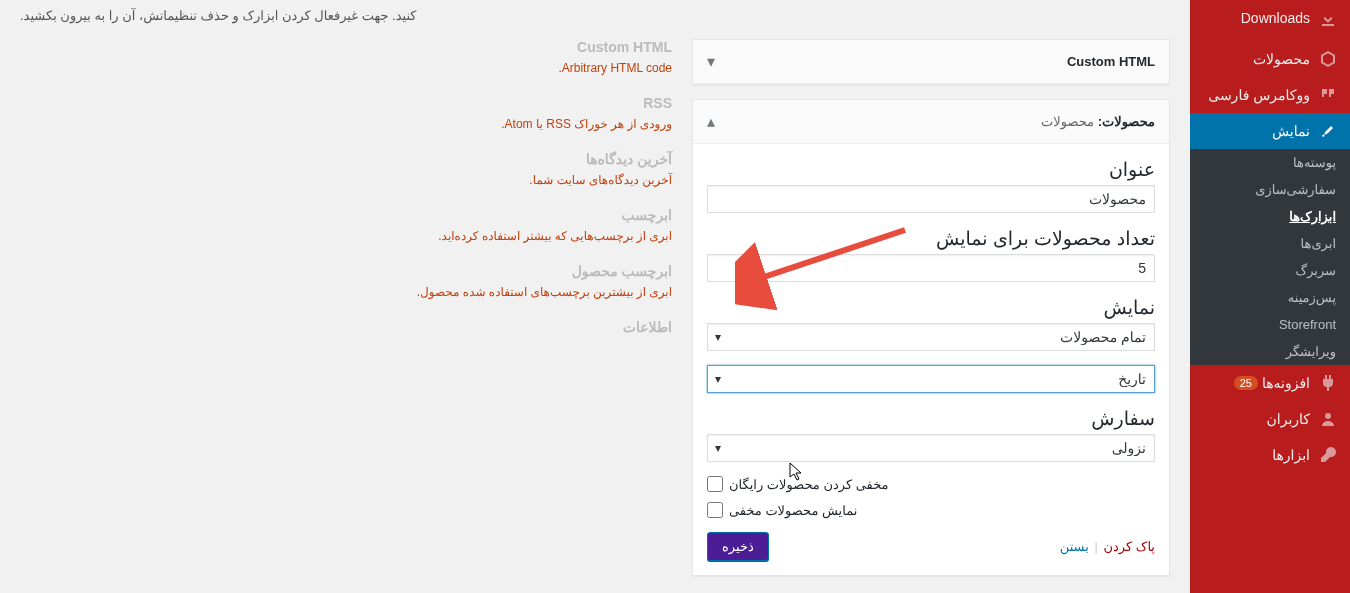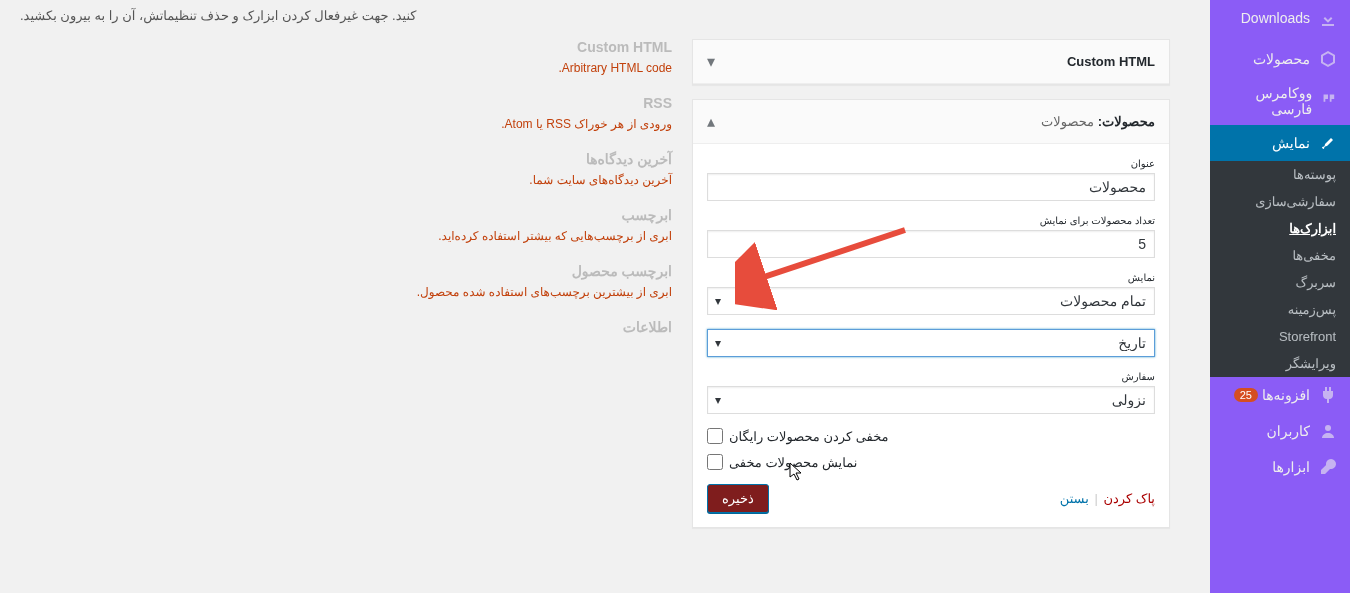--- a/index.html
+++ b/index.html
@@ -1,19 +1,19 @@
 <!DOCTYPE html>
 <html dir="rtl" lang="fa"><head>
 <meta charset="utf-8">
 <style>
 * { margin: 0; padding: 0; box-sizing: border-box; font-family: Tahoma, Arial, sans-serif; }
 body { background: #f1f1f1; direction: rtl; overflow: hidden; width: 1350px; height: 593px; position: relative; }
 
 
-.sidebar { position: absolute; right: 0; top: 0; width: 140px; height: 593px; background: #8b5cf6; color: #eee; font-size: 14px; }
+.sidebar { position: absolute; right: 0; top: 0; width: 160px; height: 593px; background: #b91c1c; color: #eee; font-size: 14px; }
 .sidebar-item { display: flex; align-items: center; padding: 8px 12px; cursor: pointer; color: #eee; }
 .sidebar-item .icon { width: 20px; height: 20px; margin-left: 8px; opacity: 0.6; }
 .sidebar-item.active { background: #0073aa; color: #fff; position: relative; }
 .sidebar-item.active::before { content: ''; position: absolute; left: -8px; top: 50%; transform: translateY(-50%); border: 8px solid transparent; border-right-color: #0073aa; }
 .sidebar-sub { background: #32373c; }
 .sidebar-sub .sidebar-subitem { padding: 6px 14px 6px 12px; font-size: 13px; color: rgba(240,245,250,0.7); cursor: pointer; }
 .sidebar-sub .sidebar-subitem.current { color: #fff; font-weight: 600; text-decoration: underline; }
 .badge { background: #d54e21; color: #fff; border-radius: 9px; padding: 1px 6px; font-size: 11px; margin-right: 4px; }
 .sep { height: 5px; background: transparent; }
 
@@ -31,37 +31,37 @@
 .avail-widget p { color: #c2410c; font-size: 12px; }
 
 
 .widget-box { background: #fff; border: 1px solid #e5e5e5; box-shadow: 0 1px 1px rgba(0,0,0,.04); margin-bottom: 14px; }
 .widget-header { background: #fafafa; border-bottom: 1px solid #eee; padding: 12px 14px; display: flex; justify-content: space-between; align-items: center; cursor: pointer; font-size: 13px; }
 .widget-header .title { font-weight: 600; color: #23282d; }
 .widget-header .title .sub { font-weight: 400; color: #666; }
 .widget-header .chev { color: #72777c; font-size: 16px; }
 .widget-body { padding: 14px; }
 .form-row { margin-bottom: 14px; text-align: right; }
-.form-row label { display: block; font-size: 10px; color: #23282d; margin-bottom: 4px; text-align: right; }
+.form-row label { display: block; font-size: 19px; color: #23282d; margin-bottom: 4px; text-align: right; }
 .form-row input[type=text], .form-row input[type=number], .form-row select {
   width: 100%; padding: 5px 8px; border: 1px solid #ddd; box-shadow: inset 0 1px 2px rgba(0,0,0,.07);
   font-size: 14px; direction: rtl; background: #fff; color: #32373c;
 }
 .form-row select { appearance: none; background-image: none; position: relative; }
 .select-wrap { position: relative; }
 .select-wrap::after { content: '▾'; position: absolute; left: 8px; top: 50%; transform: translateY(-50%); color: #32373c; pointer-events: none; font-size: 12px; }
 .select-wrap.focused select { border-color: #5b9dd9; box-shadow: 0 0 2px rgba(30,140,190,.8); }
 .check-row { display: flex; align-items: center; justify-content: flex-end; gap: 6px; margin-bottom: 10px; font-size: 13px; color: #23282d; }
 .check-row input { width: 16px; height: 16px; }
 .widget-actions { display: flex; justify-content: space-between; align-items: center; margin-top: 14px; }
 .widget-actions .links { font-size: 13px; }
 .widget-actions .links a { color: #a00; text-decoration: none; }
 .widget-actions .links a.close { color: #0073aa; }
 .widget-actions .links .sep-bar { color: #ccc; margin: 0 2px; }
-.btn-primary { background: #7f1d1d; border: 1px solid #0073aa; color: #fff; padding: 6px 14px; border-radius: 3px; font-size: 13px; cursor: pointer; box-shadow: 0 1px 0 #006799; }
+.btn-primary { background: #4c1d95; border: 1px solid #0073aa; color: #fff; padding: 6px 14px; border-radius: 3px; font-size: 13px; cursor: pointer; box-shadow: 0 1px 0 #006799; }
 
 
 .arrow-annot { position: absolute; top: 210px; left: 735px; pointer-events: none; }
 
 
 .cursor-ptr { position: absolute; left: 789px; top: 462px; font-size: 18px; color: #000; pointer-events: none; }
 </style>
 </head>
 <body>
 
@@ -88,21 +88,21 @@
   <div class="sidebar-item active">
     <span class="icon" style="opacity:1"><svg viewBox="0 0 20 20" fill="currentColor">
           <path d="M4 14c2 0 3-1 3-3l6-6 2 2-6 6c-2 0-3 1-3 3-1 0-2-1-2-2z"></path>
         </svg></span>
     <span>نمایش</span>
   </div>
   <div class="sidebar-sub">
     <div class="sidebar-subitem">پوسته‌ها</div>
     <div class="sidebar-subitem">سفارشی‌سازی</div>
     <div class="sidebar-subitem current">ابزارک‌ها</div>
-    <div class="sidebar-subitem">مخفی‌ها</div>
+    <div class="sidebar-subitem">ابری‌ها</div>
     <div class="sidebar-subitem">سربرگ</div>
     <div class="sidebar-subitem">پس‌زمینه</div>
     <div class="sidebar-subitem">Storefront</div>
     <div class="sidebar-subitem">ویرایشگر</div>
   </div>
   <div class="sidebar-item">
     <span class="icon"><svg viewBox="0 0 20 20" fill="currentColor">
           <path d="M7 2v4H5v4c0 2 1 4 4 4v4h2v-4c3 0 4-2 4-4V6h-2V2h-2v4H9V2H7z"></path>
         </svg></span>
     <span>افزونه‌ها</span>

